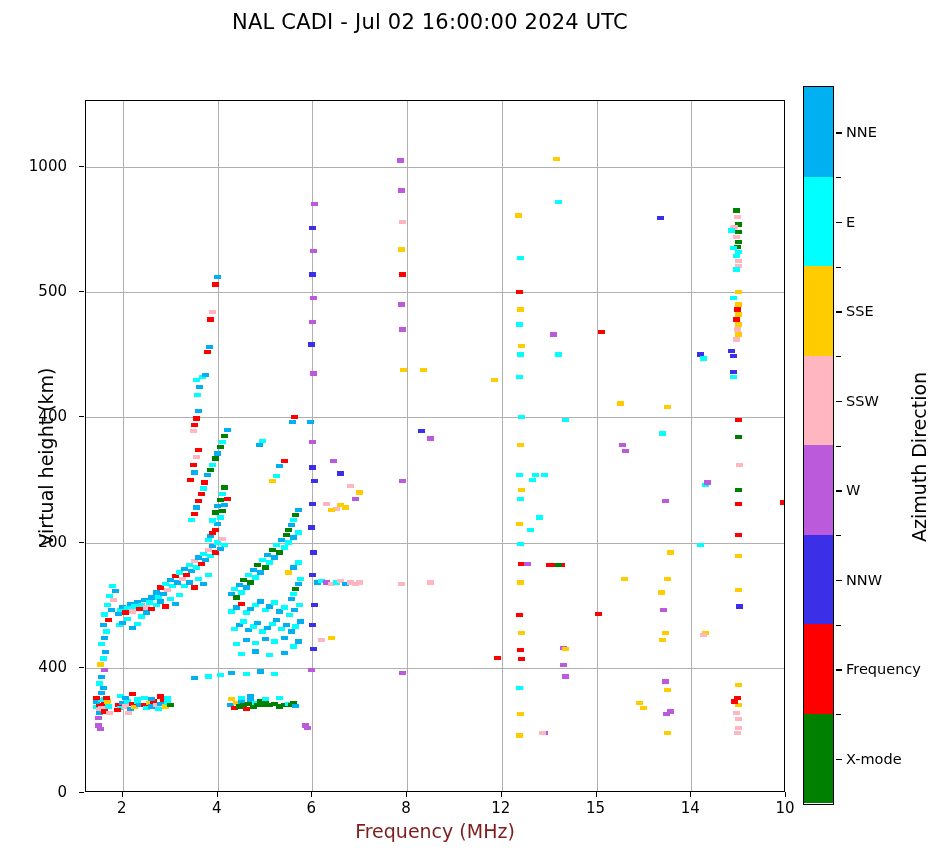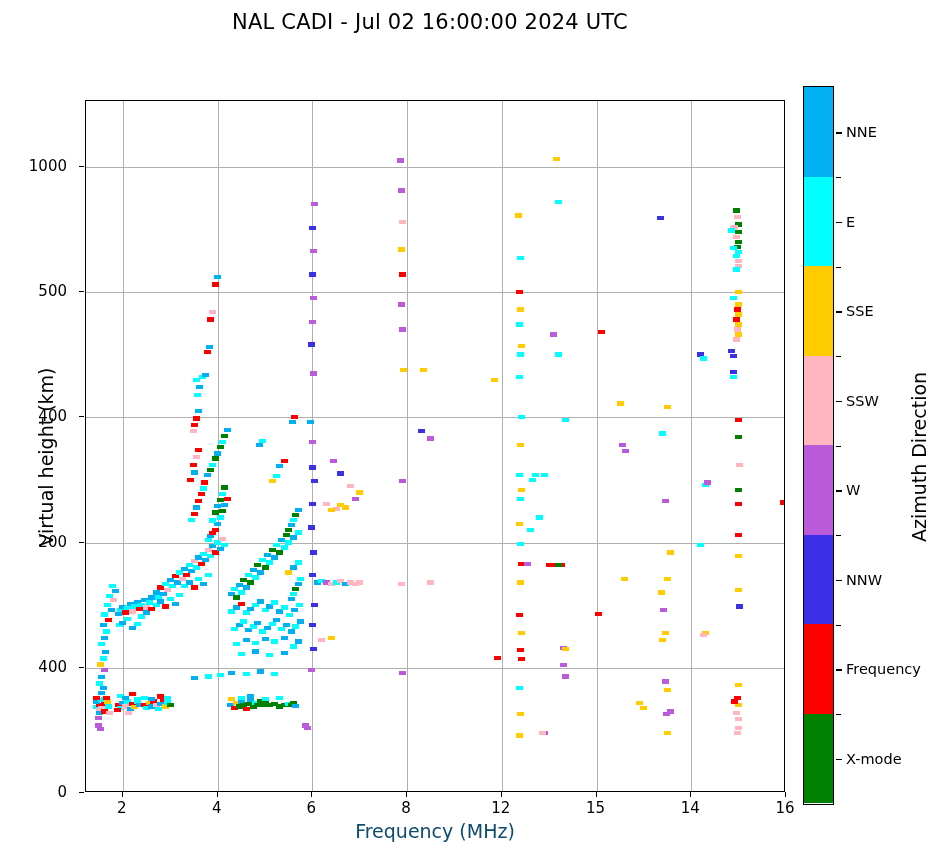--- a/index.html
+++ b/index.html
@@ -27,21 +27,21 @@
 
   
   .tick-x{position:absolute;width:1px;height:5px;background:#000;top:792px;}
   .tick-y{position:absolute;height:1px;width:5px;background:#000;left:79px;}
   .xlab{position:absolute;top:799px;font-size:15px;color:#000;
         transform:translateX(-50%);white-space:nowrap;}
   .ylab{position:absolute;right:884px;font-size:15px;color:#000;
         transform:translateY(-50%);white-space:nowrap;text-align:right;}
   #xaxis-title{
     position:absolute;left:85px;top:820px;width:700px;text-align:center;
-    font-size:19px;color:#0c4a6e;
+    font-size:19px;color:#7f1d1d;
   }
   #yaxis-title{
     position:absolute;left:-84px;top:446px;width:260px;text-align:center;
     font-size:19px;color:#000;transform:rotate(-90deg);transform-origin:center;
   }
 
   
   #colorbar{
     position:absolute;left:803px;top:86px;width:31px;height:719px;
     border:1.4px solid #000;box-sizing:border-box;overflow:hidden;
@@ -583,21 +583,21 @@
     <div class="xlab" style="left: 311.4px;">6</div>
     <div class="tick-x" style="left: 406.1px;"></div>
     <div class="xlab" style="left: 406.1px;">8</div>
     <div class="tick-x" style="left: 500.8px;"></div>
     <div class="xlab" style="left: 500.8px;">12</div>
     <div class="tick-x" style="left: 595.6px;"></div>
     <div class="xlab" style="left: 595.6px;">15</div>
     <div class="tick-x" style="left: 690.3px;"></div>
     <div class="xlab" style="left: 690.3px;">14</div>
     <div class="tick-x" style="left: 785px;"></div>
-    <div class="xlab" style="left: 785px;">16</div>
+    <div class="xlab" style="left: 785px;">10</div>
     <div class="tick-y" style="top: 792px;"></div>
     <div class="ylab" style="top: 792px;">0</div>
     <div class="tick-y" style="top: 666.8px;"></div>
     <div class="ylab" style="top: 666.8px;">400</div>
     <div class="tick-y" style="top: 541.5px;"></div>
     <div class="ylab" style="top: 541.5px;">200</div>
     <div class="tick-y" style="top: 416.3px;"></div>
     <div class="ylab" style="top: 416.3px;">400</div>
     <div class="tick-y" style="top: 291px;"></div>
     <div class="ylab" style="top: 291px;">500</div>

